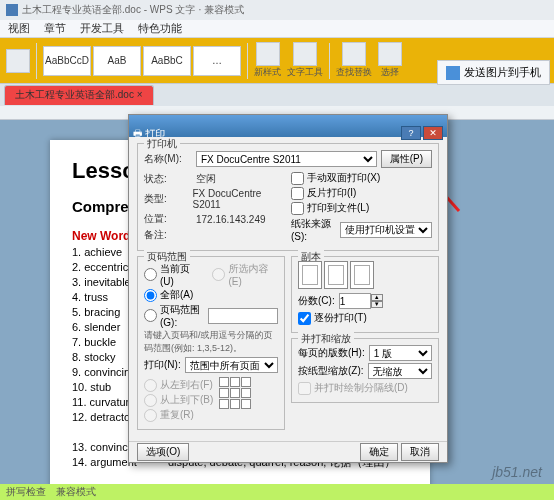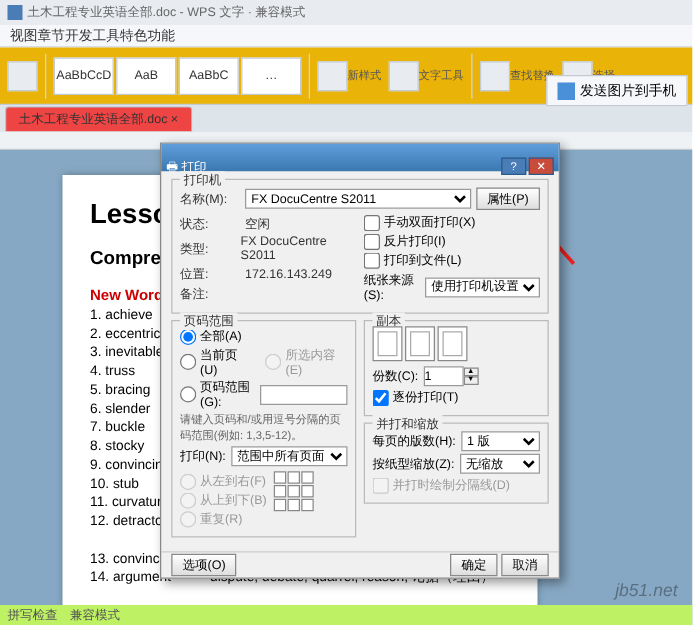--- a/index.html
+++ b/index.html
@@ -1,22 +1,22 @@
 <!DOCTYPE html>
 <html><head>
 <meta charset="utf-8">
 <style>
 * { margin: 0; padding: 0; box-sizing: border-box; font-family: "Microsoft YaHei", Arial, sans-serif; }
 body { width: 554px; height: 500px; background: #fff; overflow: hidden; position: relative; }
 .titlebar { height: 20px; background: #e8ecf0; font-size: 10px; color: #666; display: flex; align-items: center; padding: 0 6px; }
 .titlebar .doc-icon { width: 12px; height: 12px; background: #4a7cb5; margin-right: 4px; }
-.menubar { height: 18px; background: #f5f7fa; border-bottom: 1px solid #d0d6dc; display: flex; padding: 0 8px; font-size: 11px; color: #333; align-items: center; }
+.menubar { height: 18px; background: #f5f7fa; border-bottom: 1px solid #d0d6dc; display: flex; gap: 14px; padding: 0 8px; font-size: 11px; color: #333; align-items: center; }
 .menubar span { cursor: pointer; }
 .ribbon { height: 46px; background: #eab308; border-bottom: 1px solid #c4cad2; display: flex; align-items: center; padding: 2px 6px; gap: 6px; }
-.rib-group { display: flex; flex-direction: row; align-items: center; font-size: 9px; color: #555; }
+.rib-group { display: flex; flex-direction: column; align-items: center; font-size: 9px; color: #555; }
 .rib-btn { width: 24px; height: 24px; background: #e8ecf0; border: 1px solid #c4cad2; }
 .styleset { display: flex; gap: 2px; }
 .stylebox { width: 48px; height: 30px; border: 1px solid #c4cad2; background: #fff; font-size: 10px; display: flex; align-items: center; justify-content: center; color: #333; }
 .sep { width: 1px; height: 36px; background: #d0d6dc; }
 .tabstrip { height: 22px; background: #dde4ea; display: flex; align-items: center; padding: 0 4px; }
 .tab { background: #ef4444; border: 1px solid #b8c2cc; border-bottom: none; padding: 2px 10px 3px; font-size: 10px; color: #333; border-radius: 3px 3px 0 0; }
 .ruler { height: 14px; background: #eef2f5; border-bottom: 1px solid #c4cad2; }
 .canvas { position: relative; height: 400px; background: #87a8c4; padding: 20px 30px; }
 .page { background: #fff; width: 380px; margin-left: 20px; padding: 18px 22px; font-family: "Times New Roman", serif; box-shadow: 0 0 6px rgba(0,0,0,.3); }
 .page h1 { font-size: 22px; font-weight: bold; margin-bottom: 14px; }
@@ -251,25 +251,25 @@
               <select><option>使用打印机设置</option></select>
             </div>
         </div>
       </div>
     </div>
 
     <div class="two">
       <div class="col">
         <div class="grp">
           <span class="grp-title">页码范围</span>
+          <div class="radio"><input type="radio" style=""><span>当前页(U)</span>&nbsp;&nbsp;<input type="radio" disabled="" style=""><span style="color:#999">所选内容(E)</span></div>
           <div class="radio">
               <input type="radio" checked="" style="">
               <span>全部(A)</span>
             </div>
-          <div class="radio"><input type="radio" style=""><span>当前页(U)</span>&nbsp;&nbsp;<input type="radio" disabled="" style=""><span style="color:#999">所选内容(E)</span></div>
           <div class="radio">
               <input type="radio" style="">
               <span>页码范围(G):</span>
               <input type="text" style="width: 70px;">
             </div>
           <div style="color:#666;font-size:9px">请键入页码和/或用逗号分隔的页码范围(例如: 1,3,5-12)。</div>
           <div class="row">
               <span>打印(N):</span>
               <select style="flex:1"><option>范围中所有页面</option></select>
             </div>

